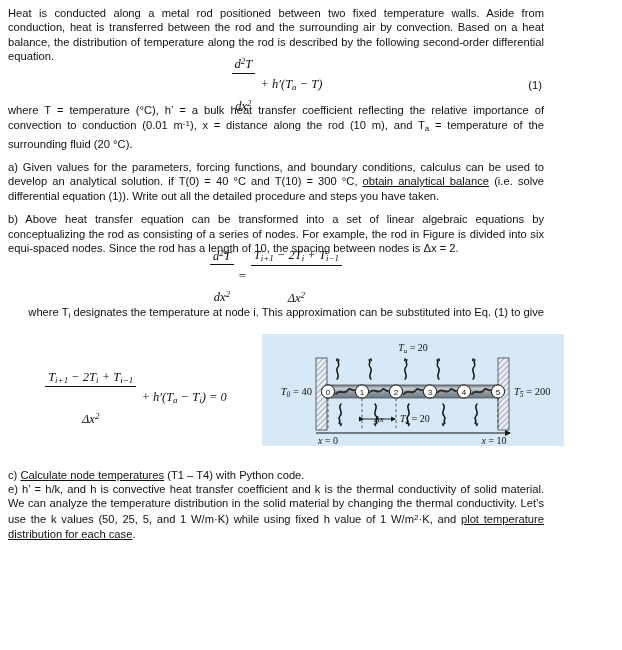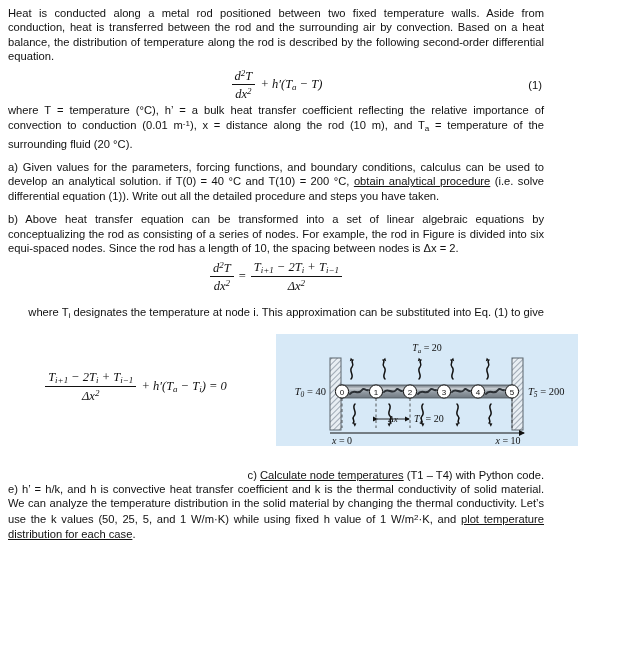--- a/index.html
+++ b/index.html
@@ -55,20 +55,21 @@
     font-family: "Liberation Sans", sans-serif;
     font-size: 11.2px;
     color: #111;
   }
   .frac {
     display: inline-flex;
     flex-direction: column;
     align-items: center;
     vertical-align: middle;
     margin: 0 2px;
+    gap: 23px;
   }
   .frac .num {
     padding: 0 3px 1px 3px;
     border-bottom: 1px solid #111;
     line-height: 1.15;
     white-space: nowrap;
   }
   .frac .den {
     padding: 1px 3px 0 3px;
     line-height: 1.15;
@@ -78,21 +79,21 @@
   .op { margin: 0 3px; }
 
   
   .figure-wrap {
     position: relative;
     width: 622px;
     height: 118px;
   }
   .figure {
     position: absolute;
-    left: 276px;
+    left: 262px;
     top: 2px;
     width: 302px;
     height: 112px;
     background: #d7e9f7;
   }
   .fig-svg { display: block; }
 </style>
 </head>
 <body>
 
@@ -111,21 +112,21 @@
     <span class="eq-num">(1)</span>
   </div>
 
   <div class="pad">
     <p class="body-text para">where T = temperature (°C), h’ = a bulk heat transfer coefficient reflecting the relative importance of convection to conduction (0.01 m<sup>-1</sup>), x = distance along the rod (10 m), and T<sub>a</sub> = temperature of the surrounding fluid (20 °C).</p>
   </div>
 
   <div class="spacer-sm"></div>
 
   <div class="pad">
-    <p class="body-text para"><span>a) Given values for the parameters, forcing functions, and boundary conditions, calculus can be used to develop an analytical solution. if T(0) = 40 °C and T(10) = 200 °C, </span><span class="u">obtain analytical procedure</span><span> (i.e. solve differential equation (1)). Write out all the detailed procedure and steps you have taken.</span></p>
+    <p class="body-text para"><span>a) Given values for the parameters, forcing functions, and boundary conditions, calculus can be used to develop an analytical solution. if T(0) = 40 °C and T(10) = 300 °C, </span><span class="u">obtain analytical balance</span><span> (i.e. solve differential equation (1)). Write out all the detailed procedure and steps you have taken.</span></p>
   </div>
 
   <div class="spacer-sm"></div>
 
   <div class="pad">
     <p class="body-text para">b) Above heat transfer equation can be transformed into a set of linear algebraic equations by conceptualizing the rod as consisting of a series of nodes. For example, the rod in Figure is divided into six equi-spaced nodes. Since the rod has a length of 10, the spacing between nodes is Δx = 2.</p>
   </div>
 
   <div class="eq-row" style="height:40px; margin-top:1px;">
     <span class="frac">
@@ -264,19 +265,19 @@
       </svg>
     </div>
   </div>
 
   <div class="spacer-sm"></div>
 
 
   <div class="spacer-sm"></div>
 
   <div class="pad">
-    <p class="body-text para" style="text-align:right;"><span>c) </span><span class="u">Calculate node temperatures</span><span> (T1 – T4) with Python code.</span></p>
+    <p class="body-text para" style="text-align:left;"><span>c) </span><span class="u">Calculate node temperatures</span><span> (T1 – T4) with Python code.</span></p>
 
 
     <p class="body-text para"><span>e) h’ = h/k, and h is convective heat transfer coefficient and k is the thermal conductivity of solid material. We can analyze the temperature distribution in the solid material by changing the thermal conductivity. Let’s use the k values (50, 25, 5, and 1 W/m·K) while using fixed h value of 1 W/m<sup>2</sup>·K, and </span><span class="u">plot temperature distribution for each case</span><span>.</span></p>
   </div>
 
 </div>
 
 </body></html>

